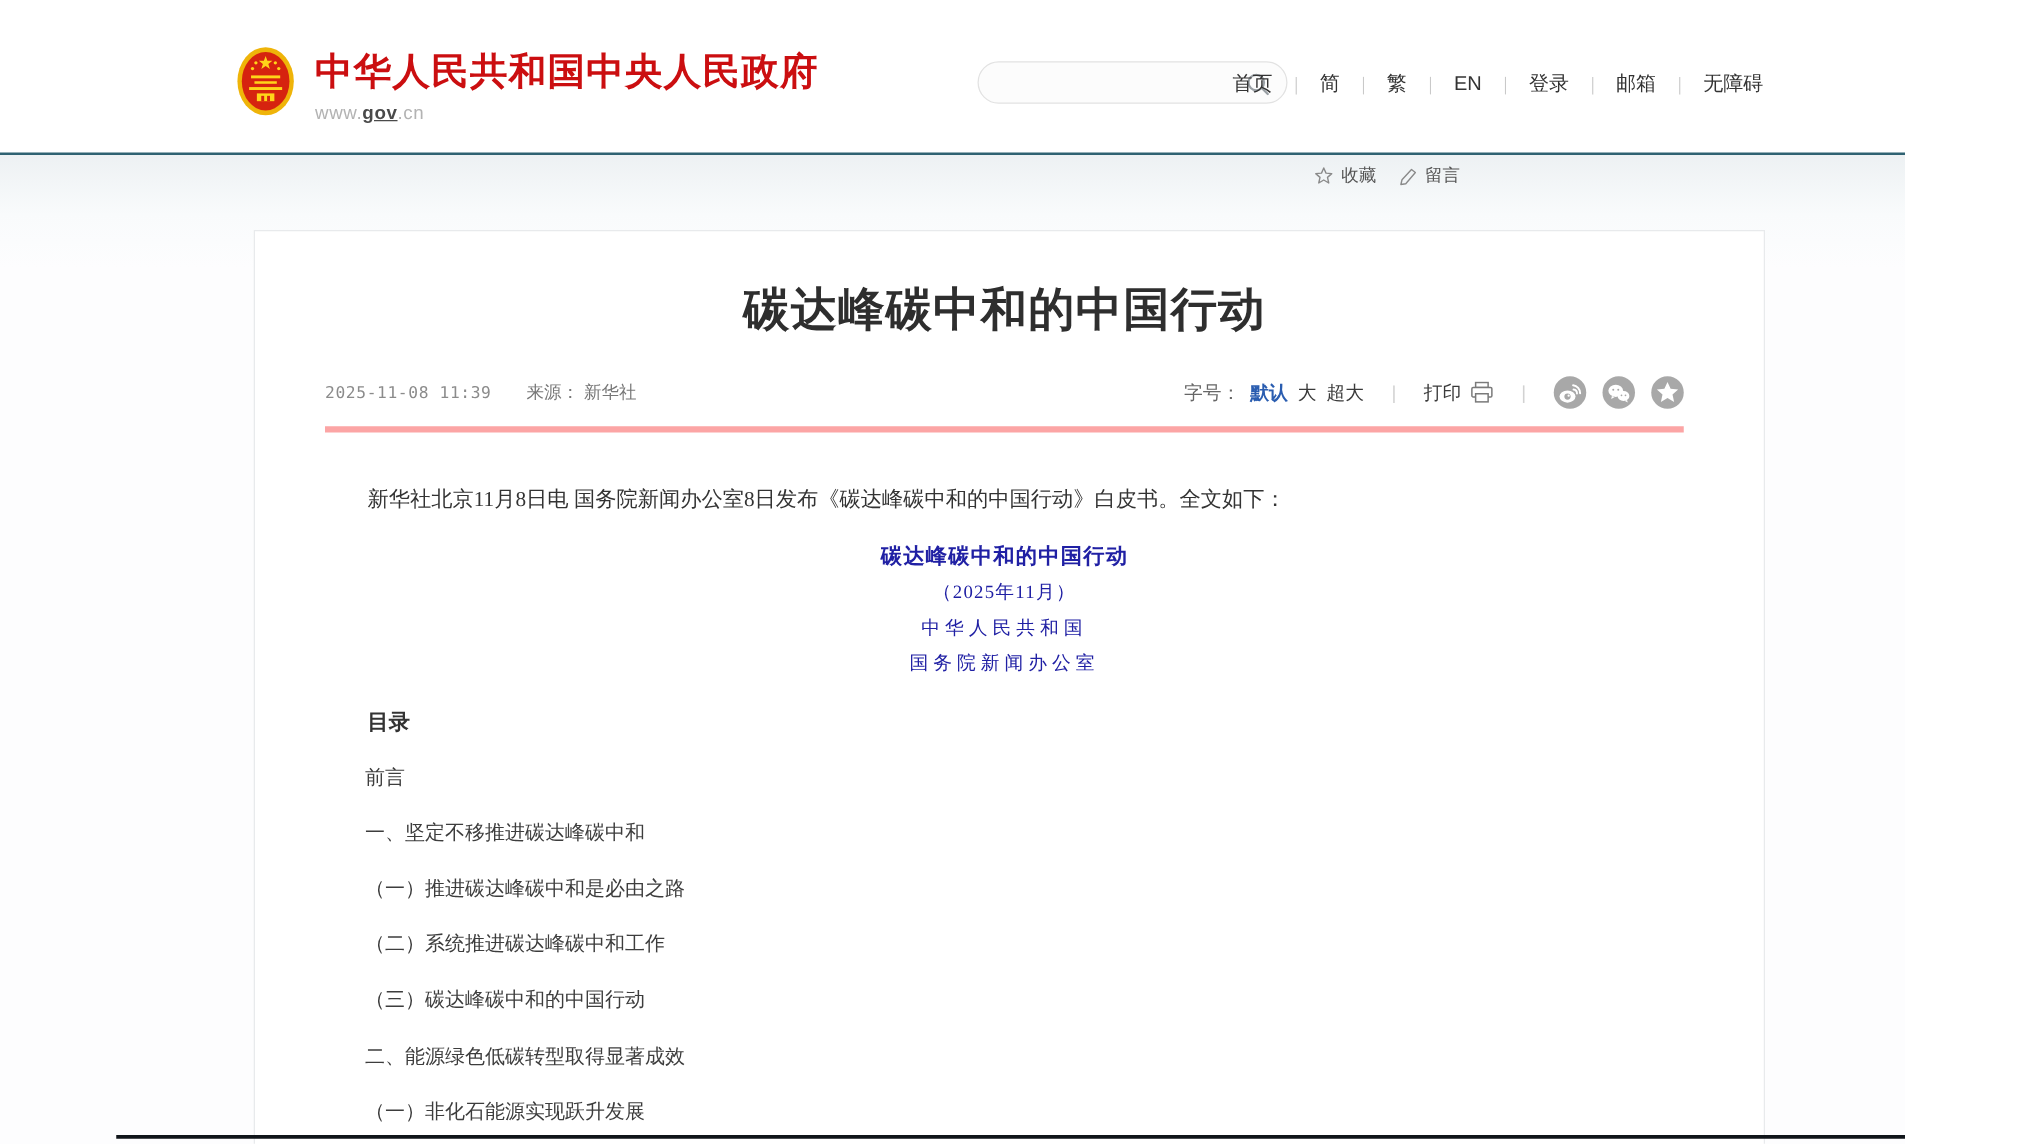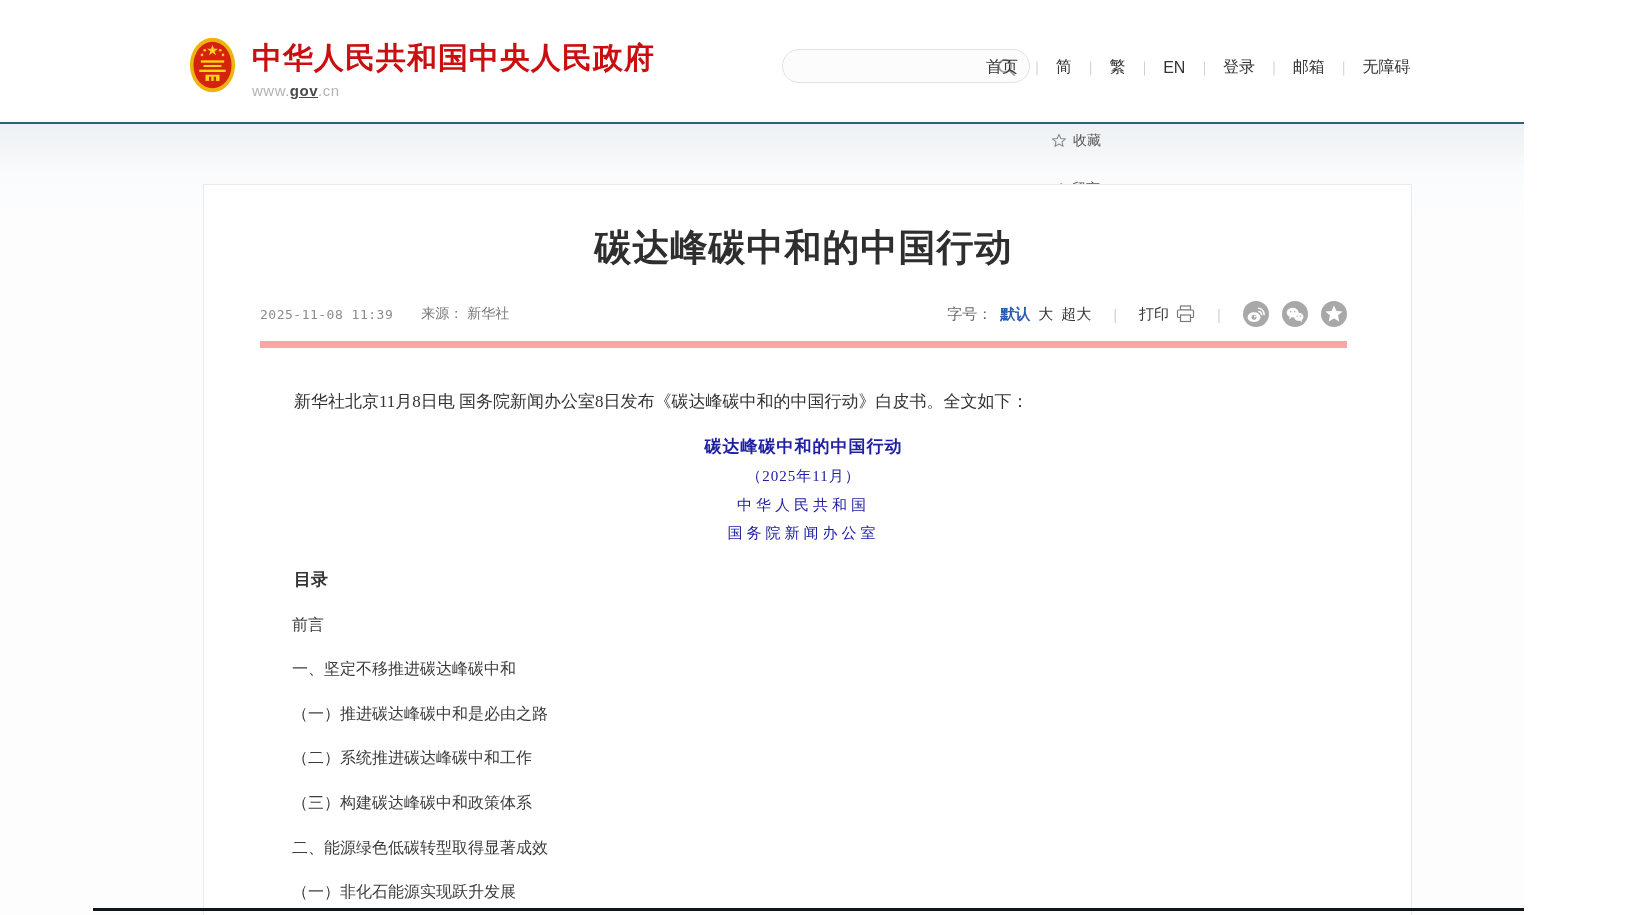--- a/index.html
+++ b/index.html
@@ -18,28 +18,28 @@
   .search-box{position:absolute;left:782px;top:49px;width:248px;height:34px;border:1px solid #e2e2e2;border-radius:18px;background:#fcfcfc;box-sizing:border-box;}
   .search-input{position:absolute;left:16px;top:1px;width:190px;height:30px;border:none;background:transparent;outline:none;font-size:14px;color:#333;}
   .search-icon{position:absolute;right:12px;top:7px;}
 
   .top-nav{position:absolute;left:986px;top:57px;display:flex;align-items:center;white-space:nowrap;font-size:16px;color:#333;}
   .top-nav a{color:#333;text-decoration:none;cursor:pointer;}
   .nav-sep{color:#c9c9c9;font-size:14px;margin:0 12px;}
 
   
   .page-body{position:absolute;top:124px;left:0;right:0;bottom:0;background:linear-gradient(180deg,#edf1f3 0px,#f9fbfc 48px,#fdfdfe 90px);}
-  .page-actions{position:absolute;left:1051px;top:8px;display:flex;align-items:flex-start;gap:30px;font-size:14px;color:#555;flex-direction:column;}
+  .page-actions{position:absolute;left:1051px;top:8px;display:flex;align-items:flex-start;gap:18px;font-size:14px;color:#555;}
   .page-action{display:flex;align-items:center;gap:6px;cursor:pointer;}
 
   
   .article-card{position:absolute;left:203px;top:60px;width:1209px;height:1200px;box-sizing:border-box;background:#ffffff;border:1px solid #e8eaec;padding:0 64px 0 56px;}
   .article-title{margin:39px 0 0 0;text-align:center;font-size:37px;font-weight:600;color:#2e2e2e;letter-spacing:1px;line-height:1.3;}
 
-  .meta-row{margin-top:29px;display:flex;justify-content:space-between;align-items:center;padding-bottom:14px;border-bottom:7px solid #fca5a5;}
+  .meta-row{margin-top:29px;display:flex;justify-content:space-between;align-items:center;padding-bottom:14px;border-bottom:5px solid #fca5a5;}
   .meta-left{display:flex;align-items:center;}
   .meta-date{font-family:"DejaVu Sans Mono",monospace;font-size:13px;color:#8b8b8b;letter-spacing:0.5px;}
   .meta-source{margin-left:28px;font-size:14px;color:#777;}
   .meta-right{display:flex;align-items:center;font-size:15px;color:#444;}
   .fontsize-label{color:#666;}
   .fs-btn{margin-left:8px;cursor:pointer;color:#3a3a3a;}
   .fs-btn.active{color:#2a5db0;font-weight:bold;}
   .meta-sep{color:#d2d2d2;margin:0 22px;font-size:15px;}
   .print-btn{display:flex;align-items:flex-start;gap:7px;cursor:pointer;color:#3a3a3a;}
   .share-group{display:flex;align-items:center;gap:13px;}
@@ -188,21 +188,21 @@
         <p class="doc-center doc-title">碳达峰碳中和的中国行动</p>
         <p class="doc-center doc-date">（2025年11月）</p>
         <p class="doc-center doc-org">中华人民共和国</p>
         <p class="doc-center doc-org">国务院新闻办公室</p>
 
         <p class="toc-heading">目录</p>
         <p class="toc-item">前言</p>
         <p class="toc-item">一、坚定不移推进碳达峰碳中和</p>
         <p class="toc-item">（一）推进碳达峰碳中和是必由之路</p>
         <p class="toc-item">（二）系统推进碳达峰碳中和工作</p>
-        <p class="toc-item">（三）构建碳达峰碳中和政策体系</p>
+        <p class="toc-item">（三）碳达峰碳中和的中国行动</p>
         <p class="toc-item">二、能源绿色低碳转型取得显著成效</p>
         <p class="toc-item">（一）非化石能源实现跃升发展</p>
       </div>
 
     </main>
   </div>
 
   <div class="bottom-bar"></div>
 
 </div>

